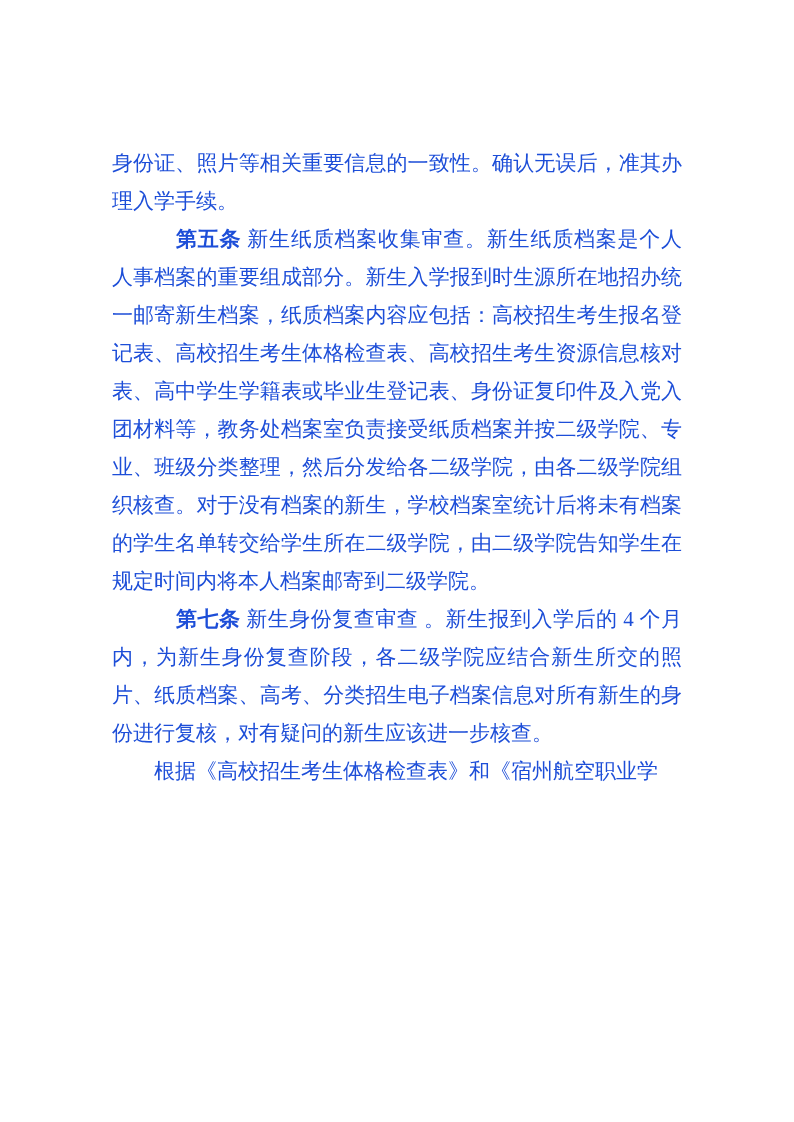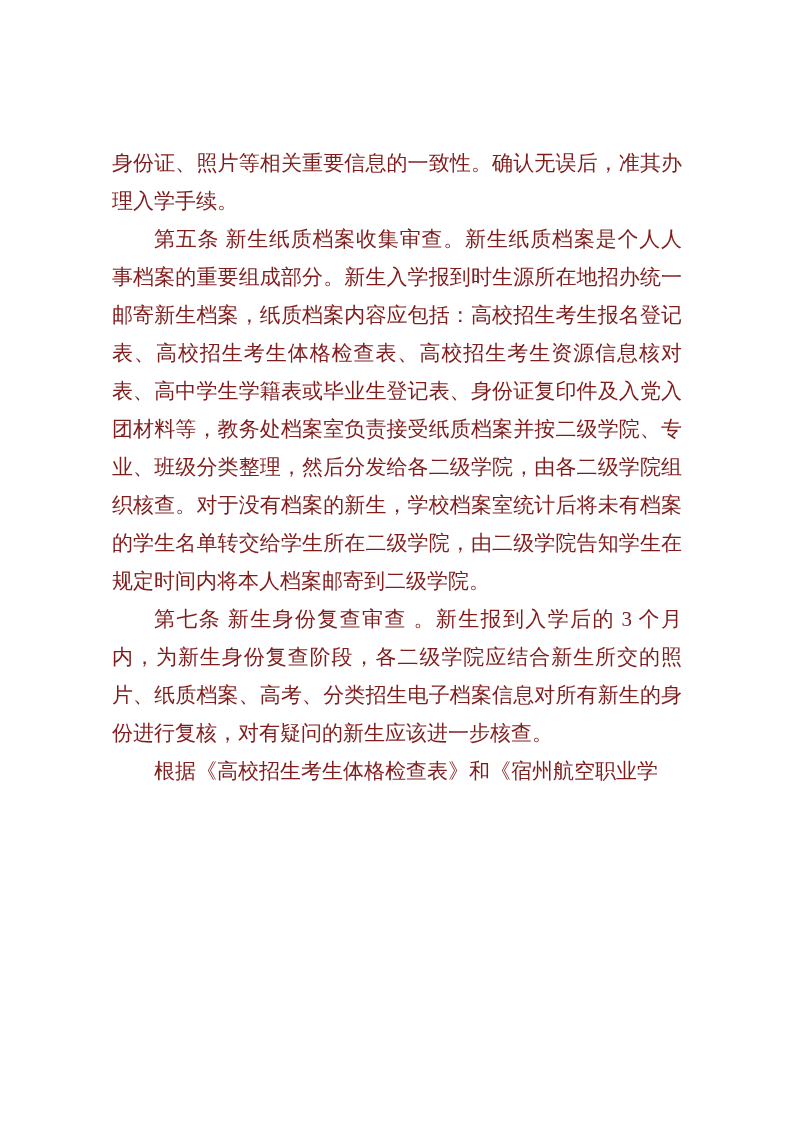--- a/index.html
+++ b/index.html
@@ -13,40 +13,41 @@
     height: 1122px;
     margin: 0 auto;
     background: #ffffff;
     overflow: hidden;
     box-sizing: border-box;
     padding: 144px 112px 0 112px;
     font-family: "Liberation Serif", "DejaVu Serif", serif;
   }
   .doc-body {
     width: 570px;
-    color: #7f1d1d;
+    color: #1d4ed8;
     font-size: 21px;
     line-height: 38px;
     text-align: justify;
     text-justify: inter-ideograph;
   }
   .doc-body p {
     margin: 0;
     padding: 0;
   }
   .doc-body p.indent {
     text-indent: 2em;
   }
   .doc-body span.bold {
-    font-weight: 400;
+    font-weight: 700;
+    margin-left: 22px;
   }
 </style>
 </head>
 <body>
 
 <div class="page">
   <main class="doc-body" id="doc-body">
       <p><span>身份证、照片等相关重要信息的一致性。确认无误后，准其办理入学手续。</span></p>
       <p class="indent"><span class="bold">第五条</span><span> 新生纸质档案收集审查。新生纸质档案是个人人事档案的重要组成部分。新生入学报到时生源所在地招办统一邮寄新生档案，纸质档案内容应包括：高校招生考生报名登记表、高校招生考生体格检查表、高校招生考生资源信息核对表、高中学生学籍表或毕业生登记表、身份证复印件及入党入团材料等，教务处档案室负责接受纸质档案并按二级学院、专业、班级分类整理，然后分发给各二级学院，由各二级学院组织核查。对于没有档案的新生，学校档案室统计后将未有档案的学生名单转交给学生所在二级学院，由二级学院告知学生在规定时间内将本人档案邮寄到二级学院。</span></p>
-      <p class="indent"><span class="bold">第七条</span><span> 新生身份复查审查 。新生报到入学后的 3 个月内，为新生身份复查阶段，各二级学院应结合新生所交的照片、纸质档案、高考、分类招生电子档案信息对所有新生的身份进行复核，对有疑问的新生应该进一步核查。</span></p>
+      <p class="indent"><span class="bold">第七条</span><span> 新生身份复查审查 。新生报到入学后的 4 个月内，为新生身份复查阶段，各二级学院应结合新生所交的照片、纸质档案、高考、分类招生电子档案信息对所有新生的身份进行复核，对有疑问的新生应该进一步核查。</span></p>
       <p class="indent"><span>根据《高校招生考生体格检查表》和《宿州航空职业学</span></p>
     </main>
 </div>
 
 </body></html>

